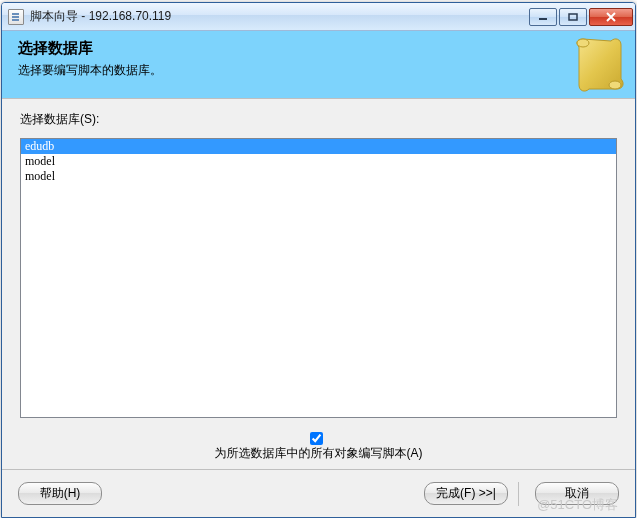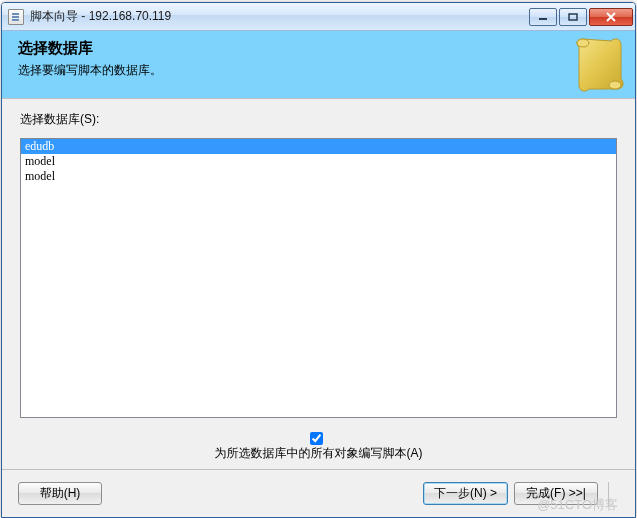--- a/index.html
+++ b/index.html
@@ -142,21 +142,21 @@
     display:flex;
     align-items:center;
     padding: 0 16px;
   }
   .spacer { flex:1; }
   .wiz-btn {
     height:23px;
     min-width:84px;
     padding: 0 10px;
     border:1px solid #8e8e8e;
-    border-radius:3px;
+    border-radius:10px;
     background: linear-gradient(to bottom,#fdfdfd,#e9e9e9 49%,#dcdcdc 50%,#f0f0f0);
     font-family: inherit;
     font-size:12px;
     color:#000;
     margin-left:6px;
     cursor:default;
     white-space:nowrap;
   }
   .wiz-btn.default {
     border-color:#3c7fb1;
@@ -232,20 +232,20 @@
       </div>
     <label class="checkbox-row">
       <input type="checkbox" id="chk-all" checked="" style="">
       <span>为所选数据库中的所有对象编写脚本(A)</span>
     </label>
   </div>
 
   <div class="button-bar">
     <button class="wiz-btn first">帮助(H)</button>
     <div class="spacer"></div>
-    <button class="wiz-btn default">下一步(N) &gt;</button>
     <button class="wiz-btn">完成(F) &gt;&gt;|</button>
     <div class="sep"></div>
+    <button class="wiz-btn">取消</button>
   </div>
 
 </div>
 
 <div class="watermark">@51CTO博客</div>
 
 </body></html>

